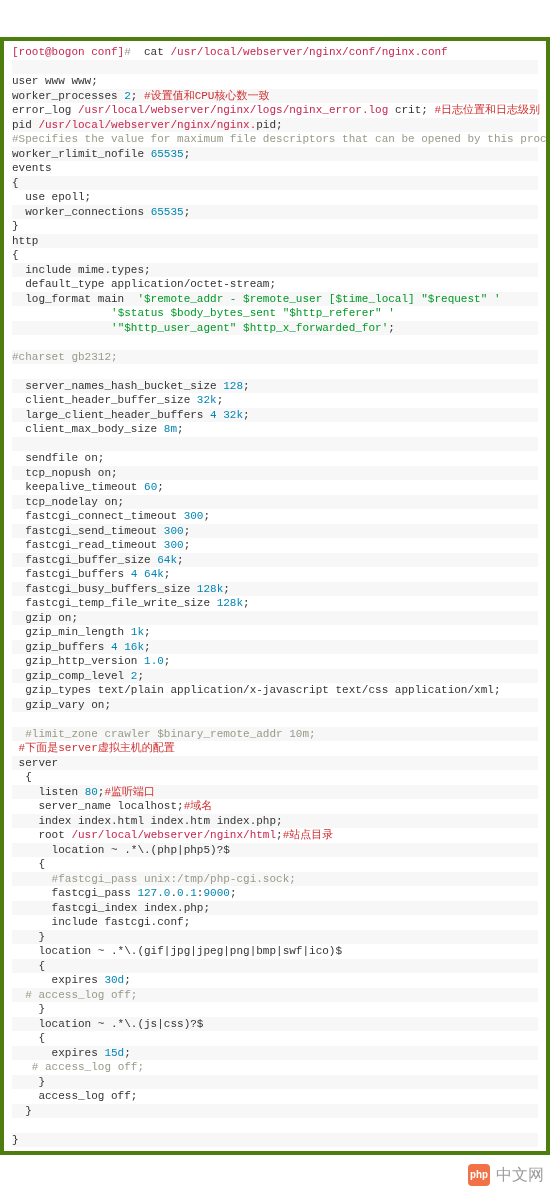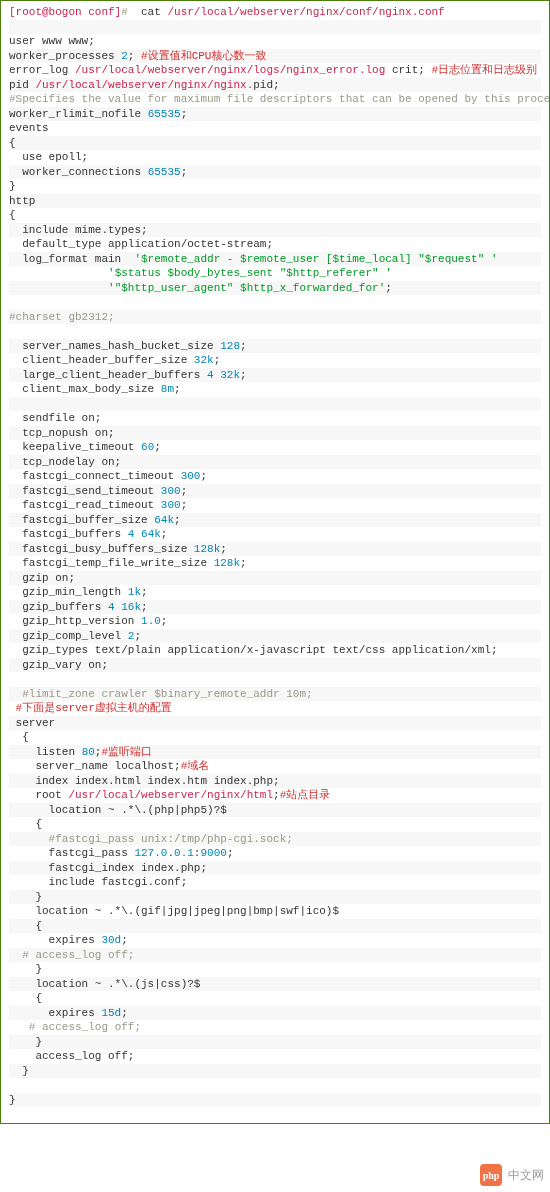--- a/index.html
+++ b/index.html
@@ -5,23 +5,24 @@
   * { margin: 0; padding: 0; box-sizing: border-box; }
   html, body {
     width: 550px;
     font-family: Consolas, Monaco, "Courier New", monospace;
     font-size: 11px;
     background: #fff;
     color: #333;
   }
   .code-block {
     width: 550px;
-    border: 1px solid #4d7c0f;
-    padding: 4px 8px 16px 8px;
+    border: 4px solid #4d7c0f;
+    padding: 4px 8px 4px 8px;
     overflow-x: hidden;
+    margin-top: 37px;
   }
   .line {
     display: block;
     white-space: pre;
     line-height: 14.5px;
     font-family: Consolas, Monaco, "Courier New", monospace;
   }
   .line:nth-child(odd)  { background: #ffffff; }
   .line:nth-child(even) { background: #f7f7f7; }
   .shell   { color: #c7254e; }
@@ -38,23 +39,23 @@
     bottom: 6px;
     display: flex;
     align-items: center;
     gap: 6px;
     opacity: 0.85;
   }
   .wm-icon {
     width: 22px; height: 22px; border-radius: 4px;
     background: #f05a28;
     display:flex; align-items:center; justify-content:center;
-    color:#fff; font-weight:bold; font-size:10px; font-family: Liberation Serif, serif;
+    color:#fff; font-weight:bold; font-size:10px; font-family: Liberation Mono, monospace;
   }
-  .wm-text { color:#8a8a8a; font-family: "Microsoft YaHei", sans-serif; font-size:12px; }
+  .wm-text { color:#8a8a8a; font-family: "Microsoft YaHei", sans-serif; font-size:16px; }
 </style>
 </head>
 <body>
 
 <pre class="code-block" id="code"><span class="line"><span class="shell">[root@bogon conf]</span><span class="cmt"># </span><span class="plain"> cat </span><span class="dir">/usr/</span><span class="kw">local</span><span class="dir">/webserver/nginx/conf/nginx.conf</span></span><span class="line"><span class="plain"> </span></span><span class="line"><span class="plain">user www www;</span></span><span class="line"><span class="plain">worker_processes </span><span class="num">2</span><span class="plain">; </span><span class="zh">#设置值和CPU核心数一致</span></span><span class="line"><span class="plain">error_log </span><span class="dir">/usr/</span><span class="kw">local</span><span class="dir">/webserver/nginx/logs/nginx_error.log</span><span class="plain"> crit; </span><span class="zh">#日志位置和日志级别</span></span><span class="line"><span class="plain">pid </span><span class="dir">/usr/</span><span class="kw">local</span><span class="dir">/webserver/nginx/nginx.</span><span class="plain">pid;</span></span><span class="line"><span class="cmt">#Specifies the value for maximum file descriptors that can be opened by this process.</span></span><span class="line"><span class="plain">worker_rlimit_nofile </span><span class="num">65535</span><span class="plain">;</span></span><span class="line"><span class="plain">events</span></span><span class="line"><span class="plain">{</span></span><span class="line"><span class="plain">  use epoll;</span></span><span class="line"><span class="plain">  worker_connections </span><span class="num">65535</span><span class="plain">;</span></span><span class="line"><span class="plain">}</span></span><span class="line"><span class="plain">http</span></span><span class="line"><span class="plain">{</span></span><span class="line"><span class="plain">  include mime.types;</span></span><span class="line"><span class="plain">  default_type application/octet-stream;</span></span><span class="line"><span class="plain">  log_format main  </span><span class="str">'$remote_addr - $remote_user [$time_local] "$request" '</span></span><span class="line"><span class="plain">               </span><span class="str">'$status $body_bytes_sent "$http_referer" '</span></span><span class="line"><span class="plain">               </span><span class="str">'"$http_user_agent" $http_x_forwarded_for'</span><span class="plain">;</span></span><span class="line"><span class="plain">   </span></span><span class="line"><span class="cmt">#charset gb2312;</span></span><span class="line"><span class="plain">   </span></span><span class="line"><span class="plain">  server_names_hash_bucket_size </span><span class="num">128</span><span class="plain">;</span></span><span class="line"><span class="plain">  client_header_buffer_size </span><span class="num">32k</span><span class="plain">;</span></span><span class="line"><span class="plain">  large_client_header_buffers </span><span class="num">4</span><span class="plain"> </span><span class="num">32k</span><span class="plain">;</span></span><span class="line"><span class="plain">  client_max_body_size </span><span class="num">8m</span><span class="plain">;</span></span><span class="line"><span class="plain">   </span></span><span class="line"><span class="plain">  sendfile on;</span></span><span class="line"><span class="plain">  tcp_nopush on;</span></span><span class="line"><span class="plain">  keepalive_timeout </span><span class="num">60</span><span class="plain">;</span></span><span class="line"><span class="plain">  tcp_nodelay on;</span></span><span class="line"><span class="plain">  fastcgi_connect_timeout </span><span class="num">300</span><span class="plain">;</span></span><span class="line"><span class="plain">  fastcgi_send_timeout </span><span class="num">300</span><span class="plain">;</span></span><span class="line"><span class="plain">  fastcgi_read_timeout </span><span class="num">300</span><span class="plain">;</span></span><span class="line"><span class="plain">  fastcgi_buffer_size </span><span class="num">64k</span><span class="plain">;</span></span><span class="line"><span class="plain">  fastcgi_buffers </span><span class="num">4</span><span class="plain"> </span><span class="num">64k</span><span class="plain">;</span></span><span class="line"><span class="plain">  fastcgi_busy_buffers_size </span><span class="num">128k</span><span class="plain">;</span></span><span class="line"><span class="plain">  fastcgi_temp_file_write_size </span><span class="num">128k</span><span class="plain">;</span></span><span class="line"><span class="plain">  gzip on; </span></span><span class="line"><span class="plain">  gzip_min_length </span><span class="num">1k</span><span class="plain">;</span></span><span class="line"><span class="plain">  gzip_buffers </span><span class="num">4</span><span class="plain"> </span><span class="num">16k</span><span class="plain">;</span></span><span class="line"><span class="plain">  gzip_http_version </span><span class="num">1.0</span><span class="plain">;</span></span><span class="line"><span class="plain">  gzip_comp_level </span><span class="num">2</span><span class="plain">;</span></span><span class="line"><span class="plain">  gzip_types text/plain application/x-javascript text/css application/xml;</span></span><span class="line"><span class="plain">  gzip_vary on;</span></span><span class="line"><span class="plain">  </span></span><span class="line"><span class="plain">  </span><span class="cmt">#limit_zone crawler $binary_remote_addr 10m;</span></span><span class="line"><span class="plain"> </span><span class="zh">#下面是server虚拟主机的配置</span></span><span class="line"><span class="plain"> server</span></span><span class="line"><span class="plain">  {</span></span><span class="line"><span class="plain">    listen </span><span class="num">80</span><span class="plain">;</span><span class="zh">#监听端口</span></span><span class="line"><span class="plain">    server_name localhost;</span><span class="zh">#域名</span></span><span class="line"><span class="plain">    index index.html index.htm index.php;</span></span><span class="line"><span class="plain">    root </span><span class="dir">/usr/</span><span class="kw">local</span><span class="dir">/webserver/nginx/html</span><span class="plain">;</span><span class="zh">#站点目录</span></span><span class="line"><span class="plain">      location ~ .*\.(php|php5)?$</span></span><span class="line"><span class="plain">    {</span></span><span class="line"><span class="plain">      </span><span class="cmt">#fastcgi_pass unix:/tmp/php-cgi.sock;</span></span><span class="line"><span class="plain">      fastcgi_pass </span><span class="num">127.0</span><span class="plain">.</span><span class="num">0.1</span><span class="plain">:</span><span class="num">9000</span><span class="plain">;</span></span><span class="line"><span class="plain">      fastcgi_index index.php;</span></span><span class="line"><span class="plain">      include fastcgi.conf;</span></span><span class="line"><span class="plain">    }</span></span><span class="line"><span class="plain">    location ~ .*\.(gif|jpg|jpeg|png|bmp|swf|ico)$</span></span><span class="line"><span class="plain">    {</span></span><span class="line"><span class="plain">      expires </span><span class="num">30d</span><span class="plain">;</span></span><span class="line"><span class="plain">  </span><span class="cmt"># access_log off;</span></span><span class="line"><span class="plain">    }</span></span><span class="line"><span class="plain">    location ~ .*\.(js|css)?$</span></span><span class="line"><span class="plain">    {</span></span><span class="line"><span class="plain">      expires </span><span class="num">15d</span><span class="plain">;</span></span><span class="line"><span class="plain">   </span><span class="cmt"># access_log off;</span></span><span class="line"><span class="plain">    }</span></span><span class="line"><span class="plain">    access_log off;</span></span><span class="line"><span class="plain">  }</span></span><span class="line"><span class="plain"> </span></span><span class="line"><span class="plain">}</span></span></pre>
 
 <div class="watermark">
   <div class="wm-icon">php</div>
   <div class="wm-text">中文网</div>
 </div>

